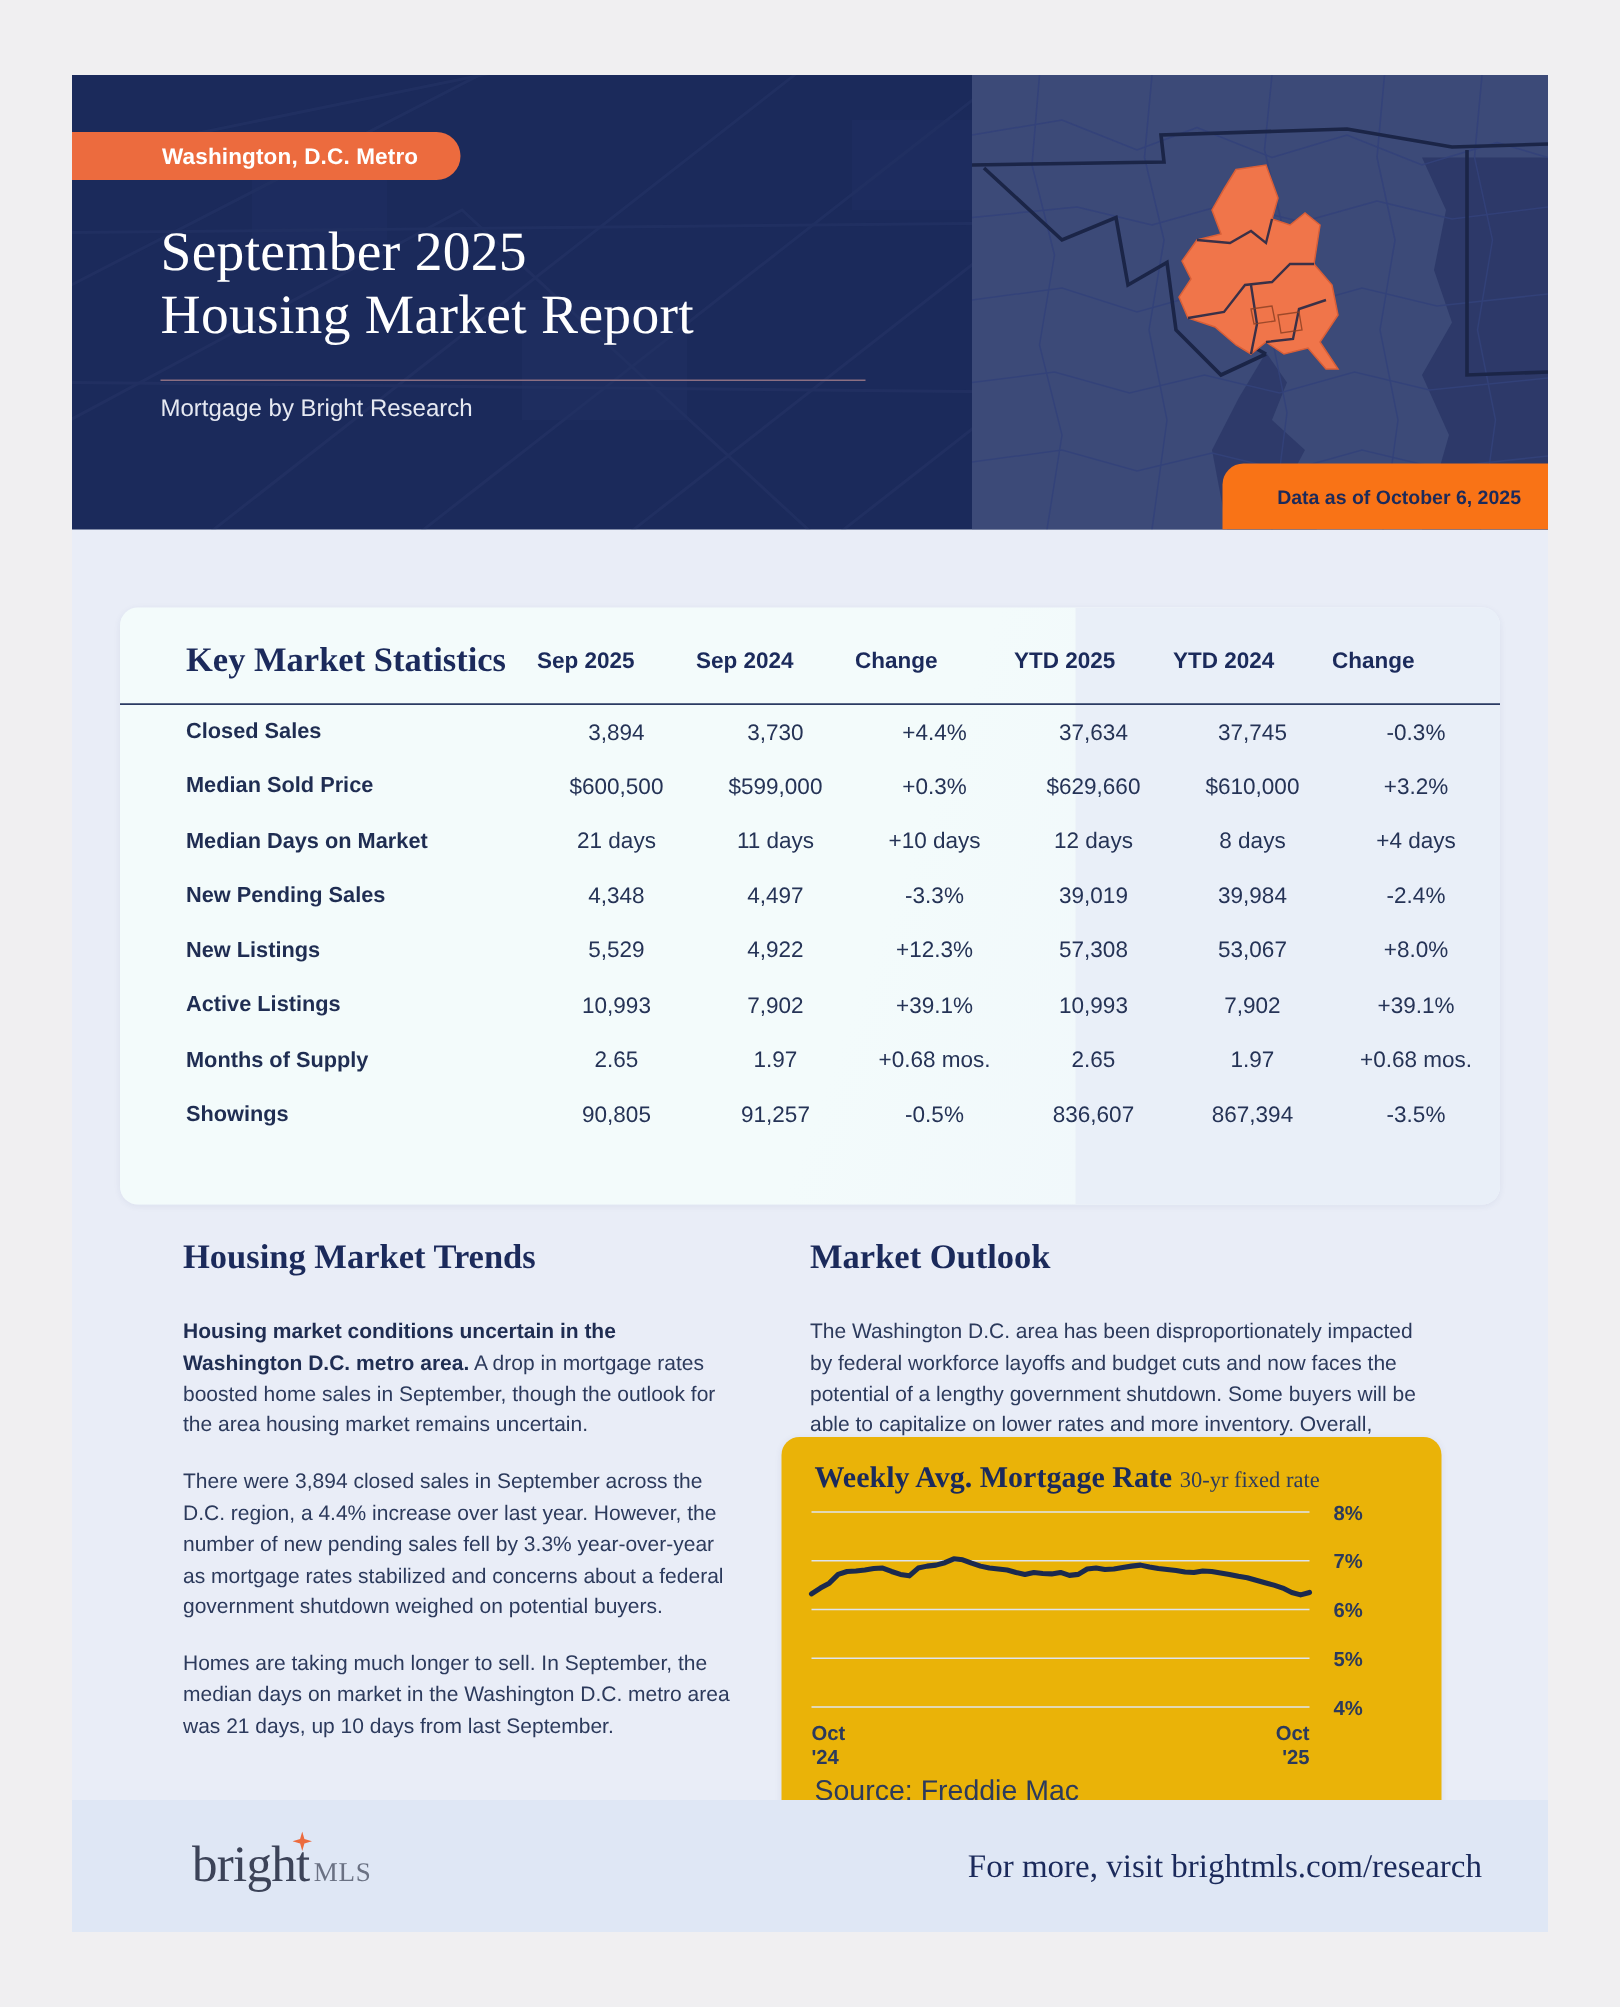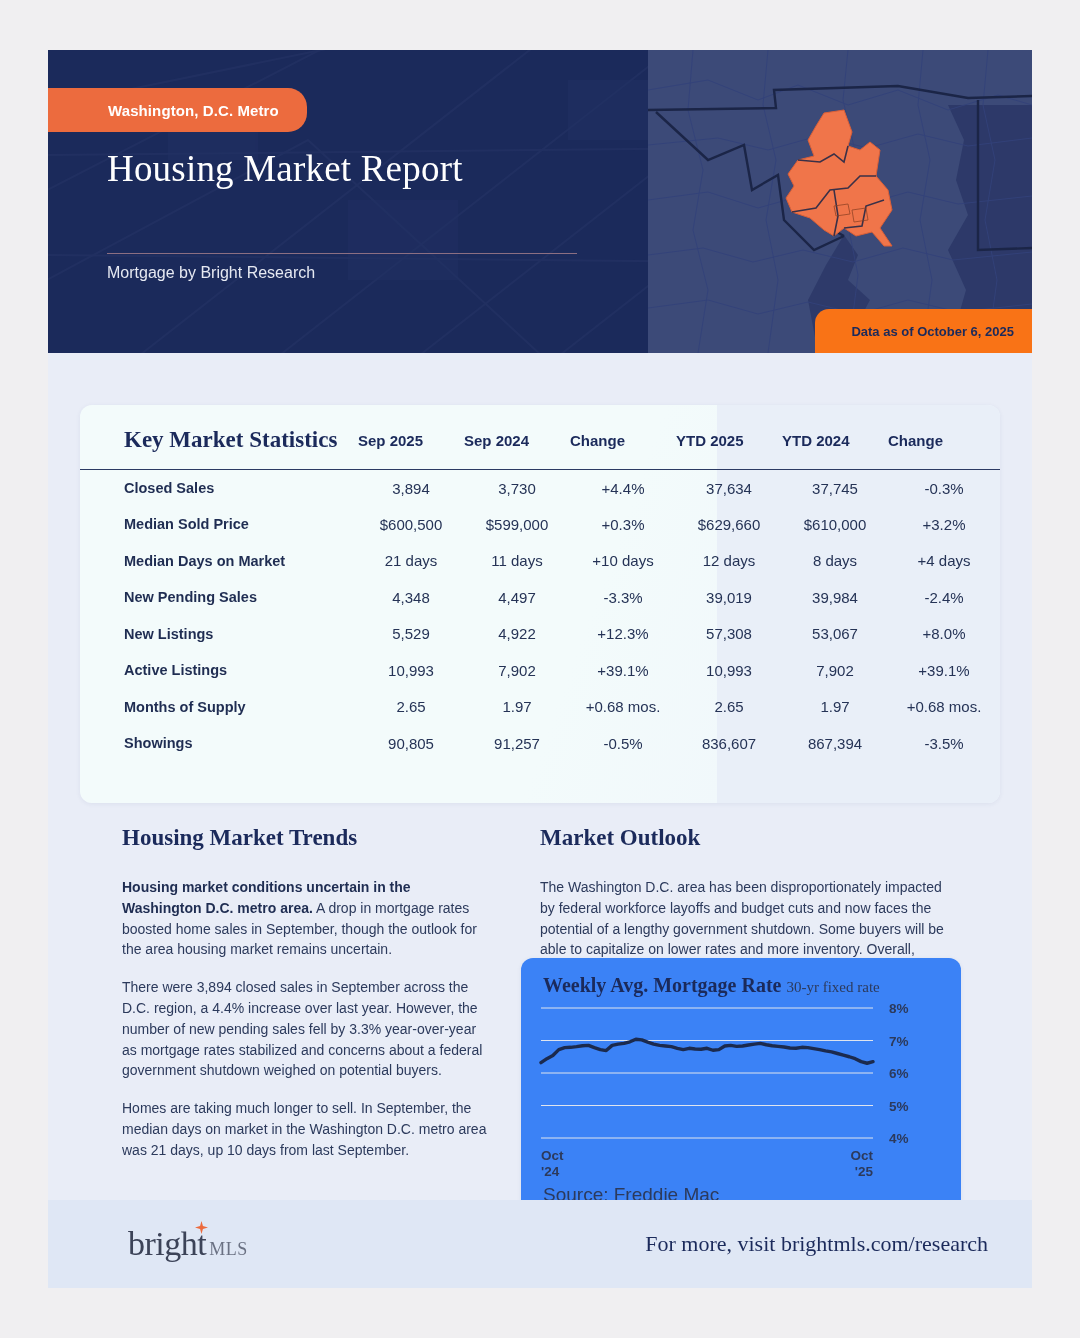--- a/index.html
+++ b/index.html
@@ -21,21 +21,21 @@
   .header {
     position: relative;
     height: 303px;
     background: #1b2a5b;
     overflow: hidden;
   }
   .header-bg-lines { position: absolute; inset: 0; opacity: .55; }
   .hdr-left { position: absolute; left: 0; top: 0; width: 600px; height: 303px; z-index: 3; }
   .badge {
     position: absolute; left: 0; top: 38px;
-    height: 44px;
+    height: 32px;
     background: #ec6b3e;
     border-radius: 0 19px 19px 0;
     display: flex; align-items: center;
     padding: 0 28px 0 60px;
     color: #ffffff;
     font-size: 15px; font-weight: bold;
     letter-spacing: .1px;
   }
   .title {
     position: absolute; left: 59px; top: 98px;
@@ -153,21 +153,21 @@
     line-height: 20.8px;
     color: #2c3a5c;
     margin-bottom: 17px;
   }
   .para b { font-weight: bold; color: #1f2d52; }
 
   
   .chart-card {
     position: absolute; left: 473px; top: 908px;
     width: 440px; height: 262px;
-    background: #3b82f6;
+    background: #eab308;
     border-radius: 12px;
     box-shadow: 0 1px 5px rgba(40,60,110,.07);
     padding-left: 28px;
   }
   .chart-title {
     position: absolute; left: 22px; top: 16px;
     font-family: "Liberation Serif", serif;
     font-size: 20px; font-weight: bold;
     color: #1b2a5b;
     white-space: nowrap;
@@ -290,20 +290,21 @@
         <g stroke="#8a3e22" stroke-width=".9" fill="none" opacity=".8">
           <path d="M186 156 L200 154 L202 164 L188 166 Z"></path>
           <path d="M204 160 L218 158 L220 170 L206 172 Z"></path>
         </g>
       </svg>
     </div>
 
     <div class="hdr-left">
       <div class="badge">Washington, D.C. Metro</div>
       <div class="title">
+        <div>September 2025</div>
         <div>Housing Market Report</div>
       </div>
       <div class="title-divider"></div>
       <div class="prepared">Mortgage by Bright Research</div>
     </div>
 
     <div class="data-pill">Data as of October 6, 2025</div>
   </div>
 
   <div class="stat-card">

